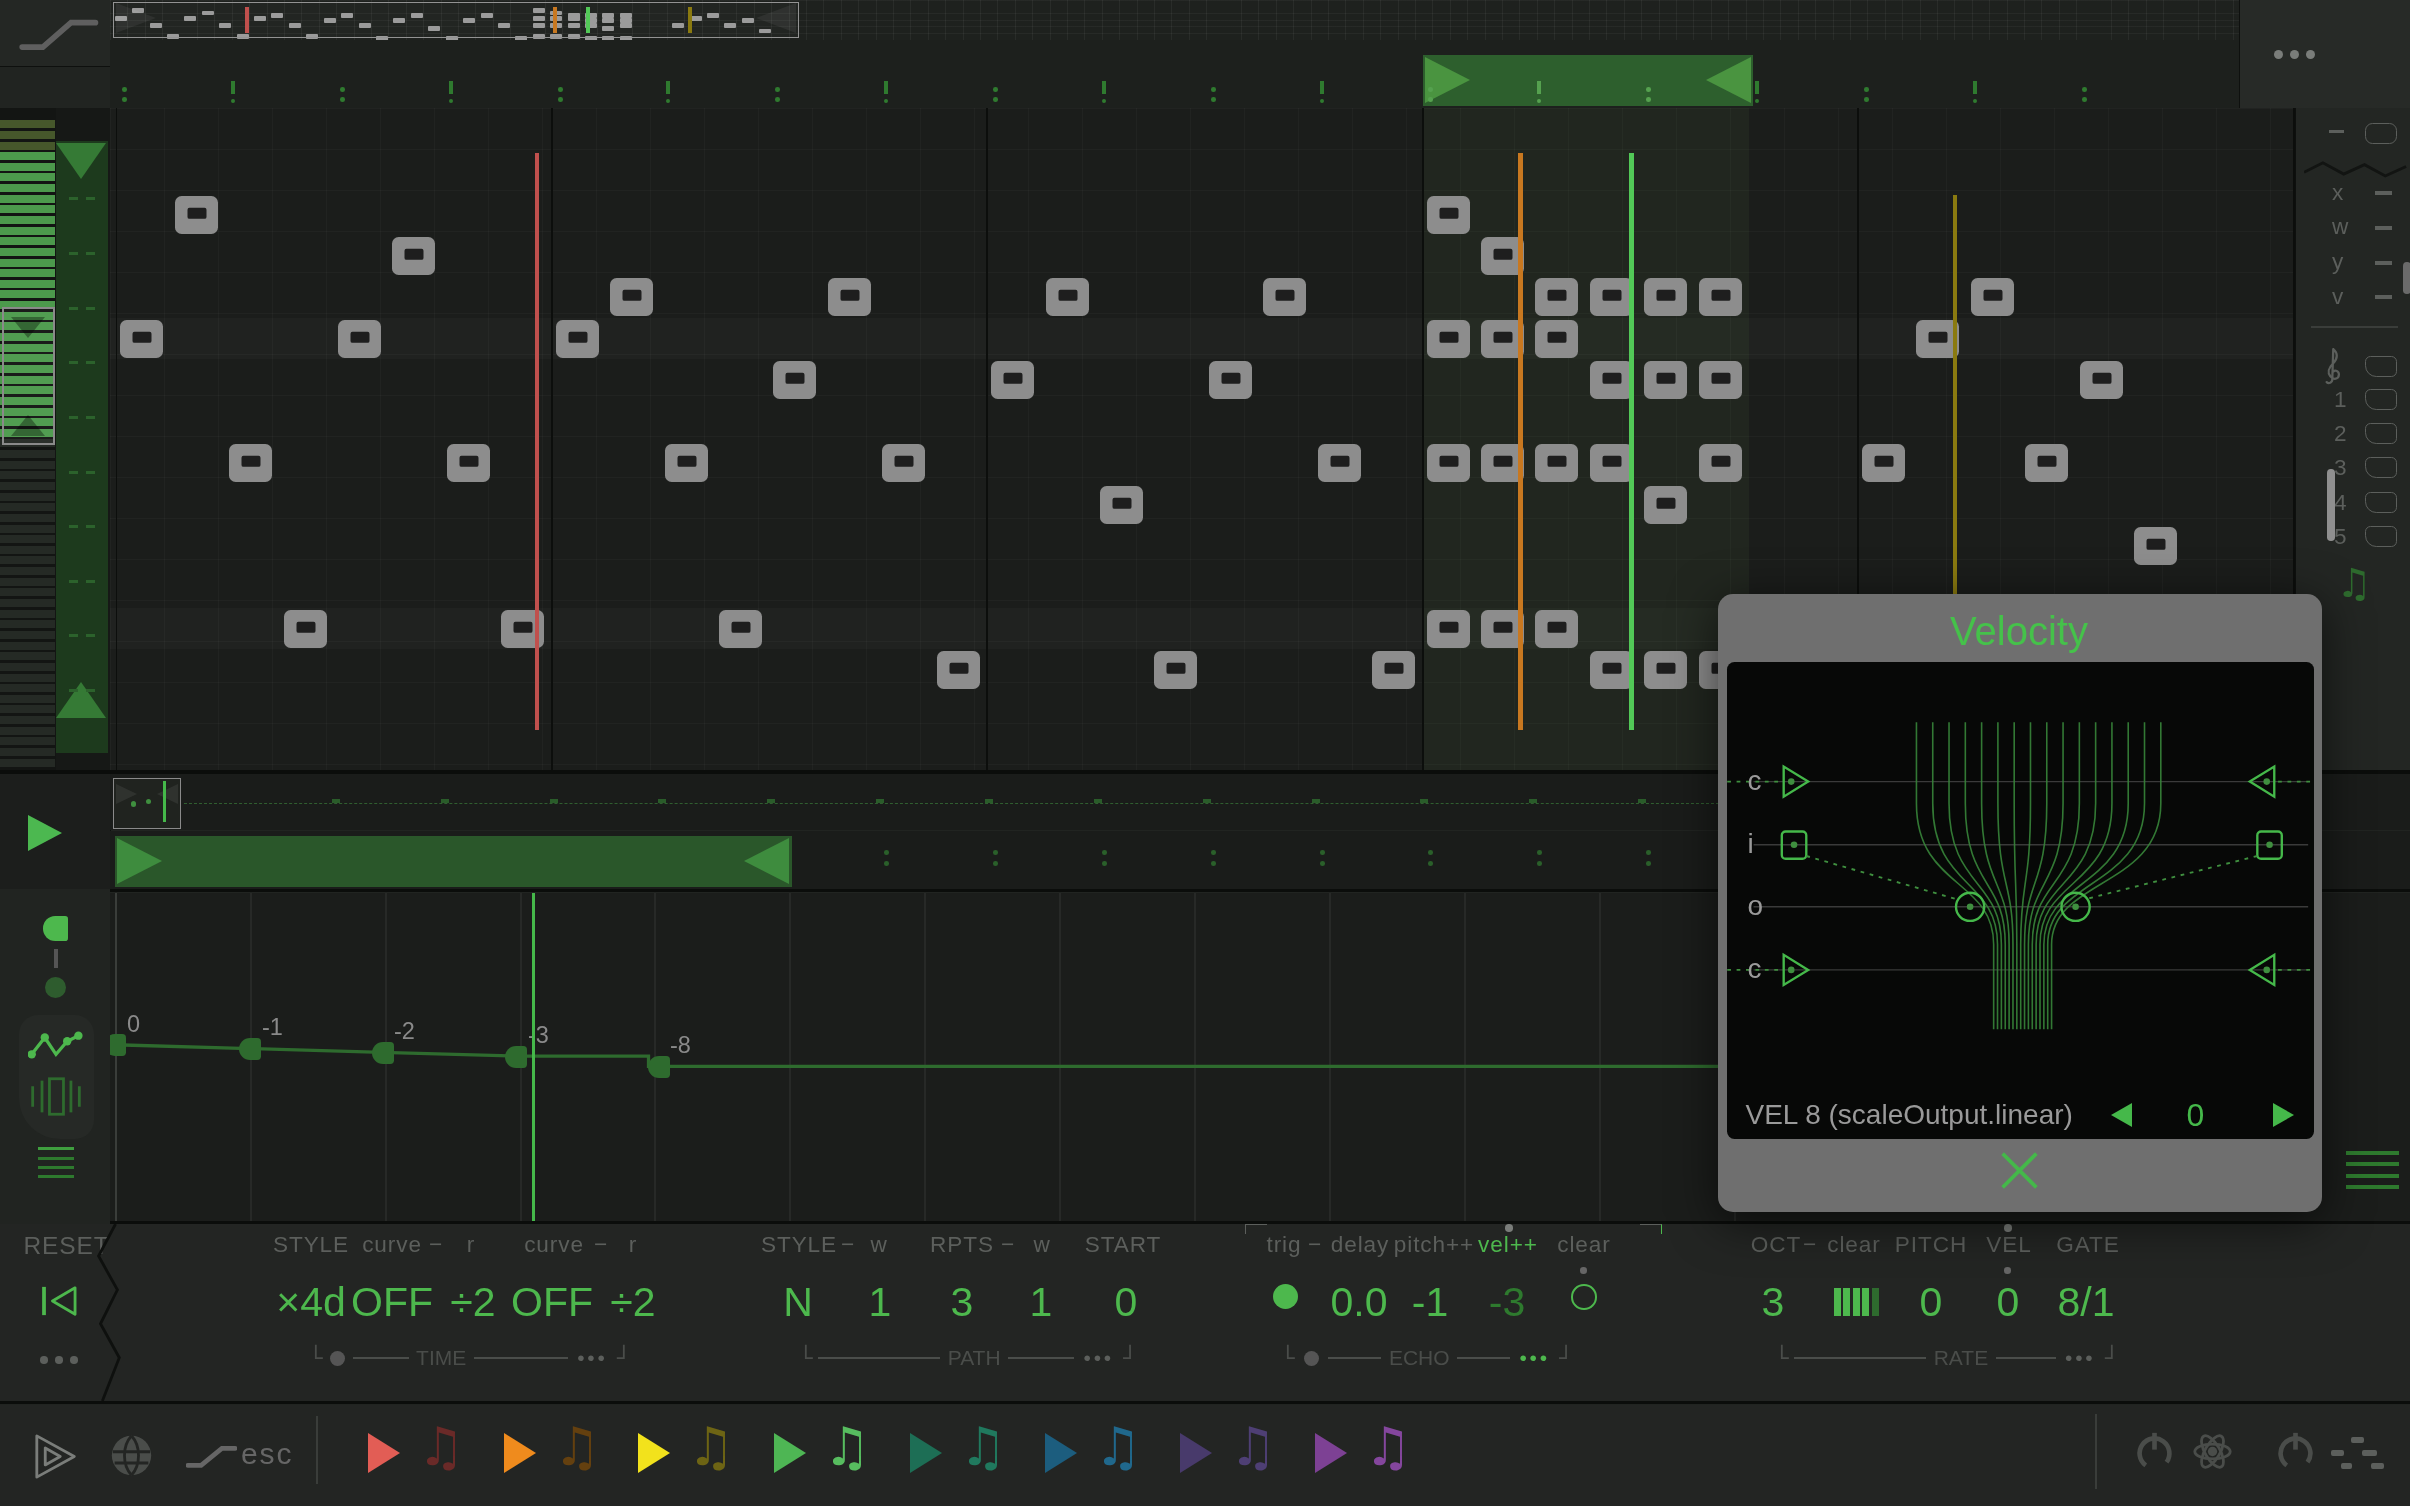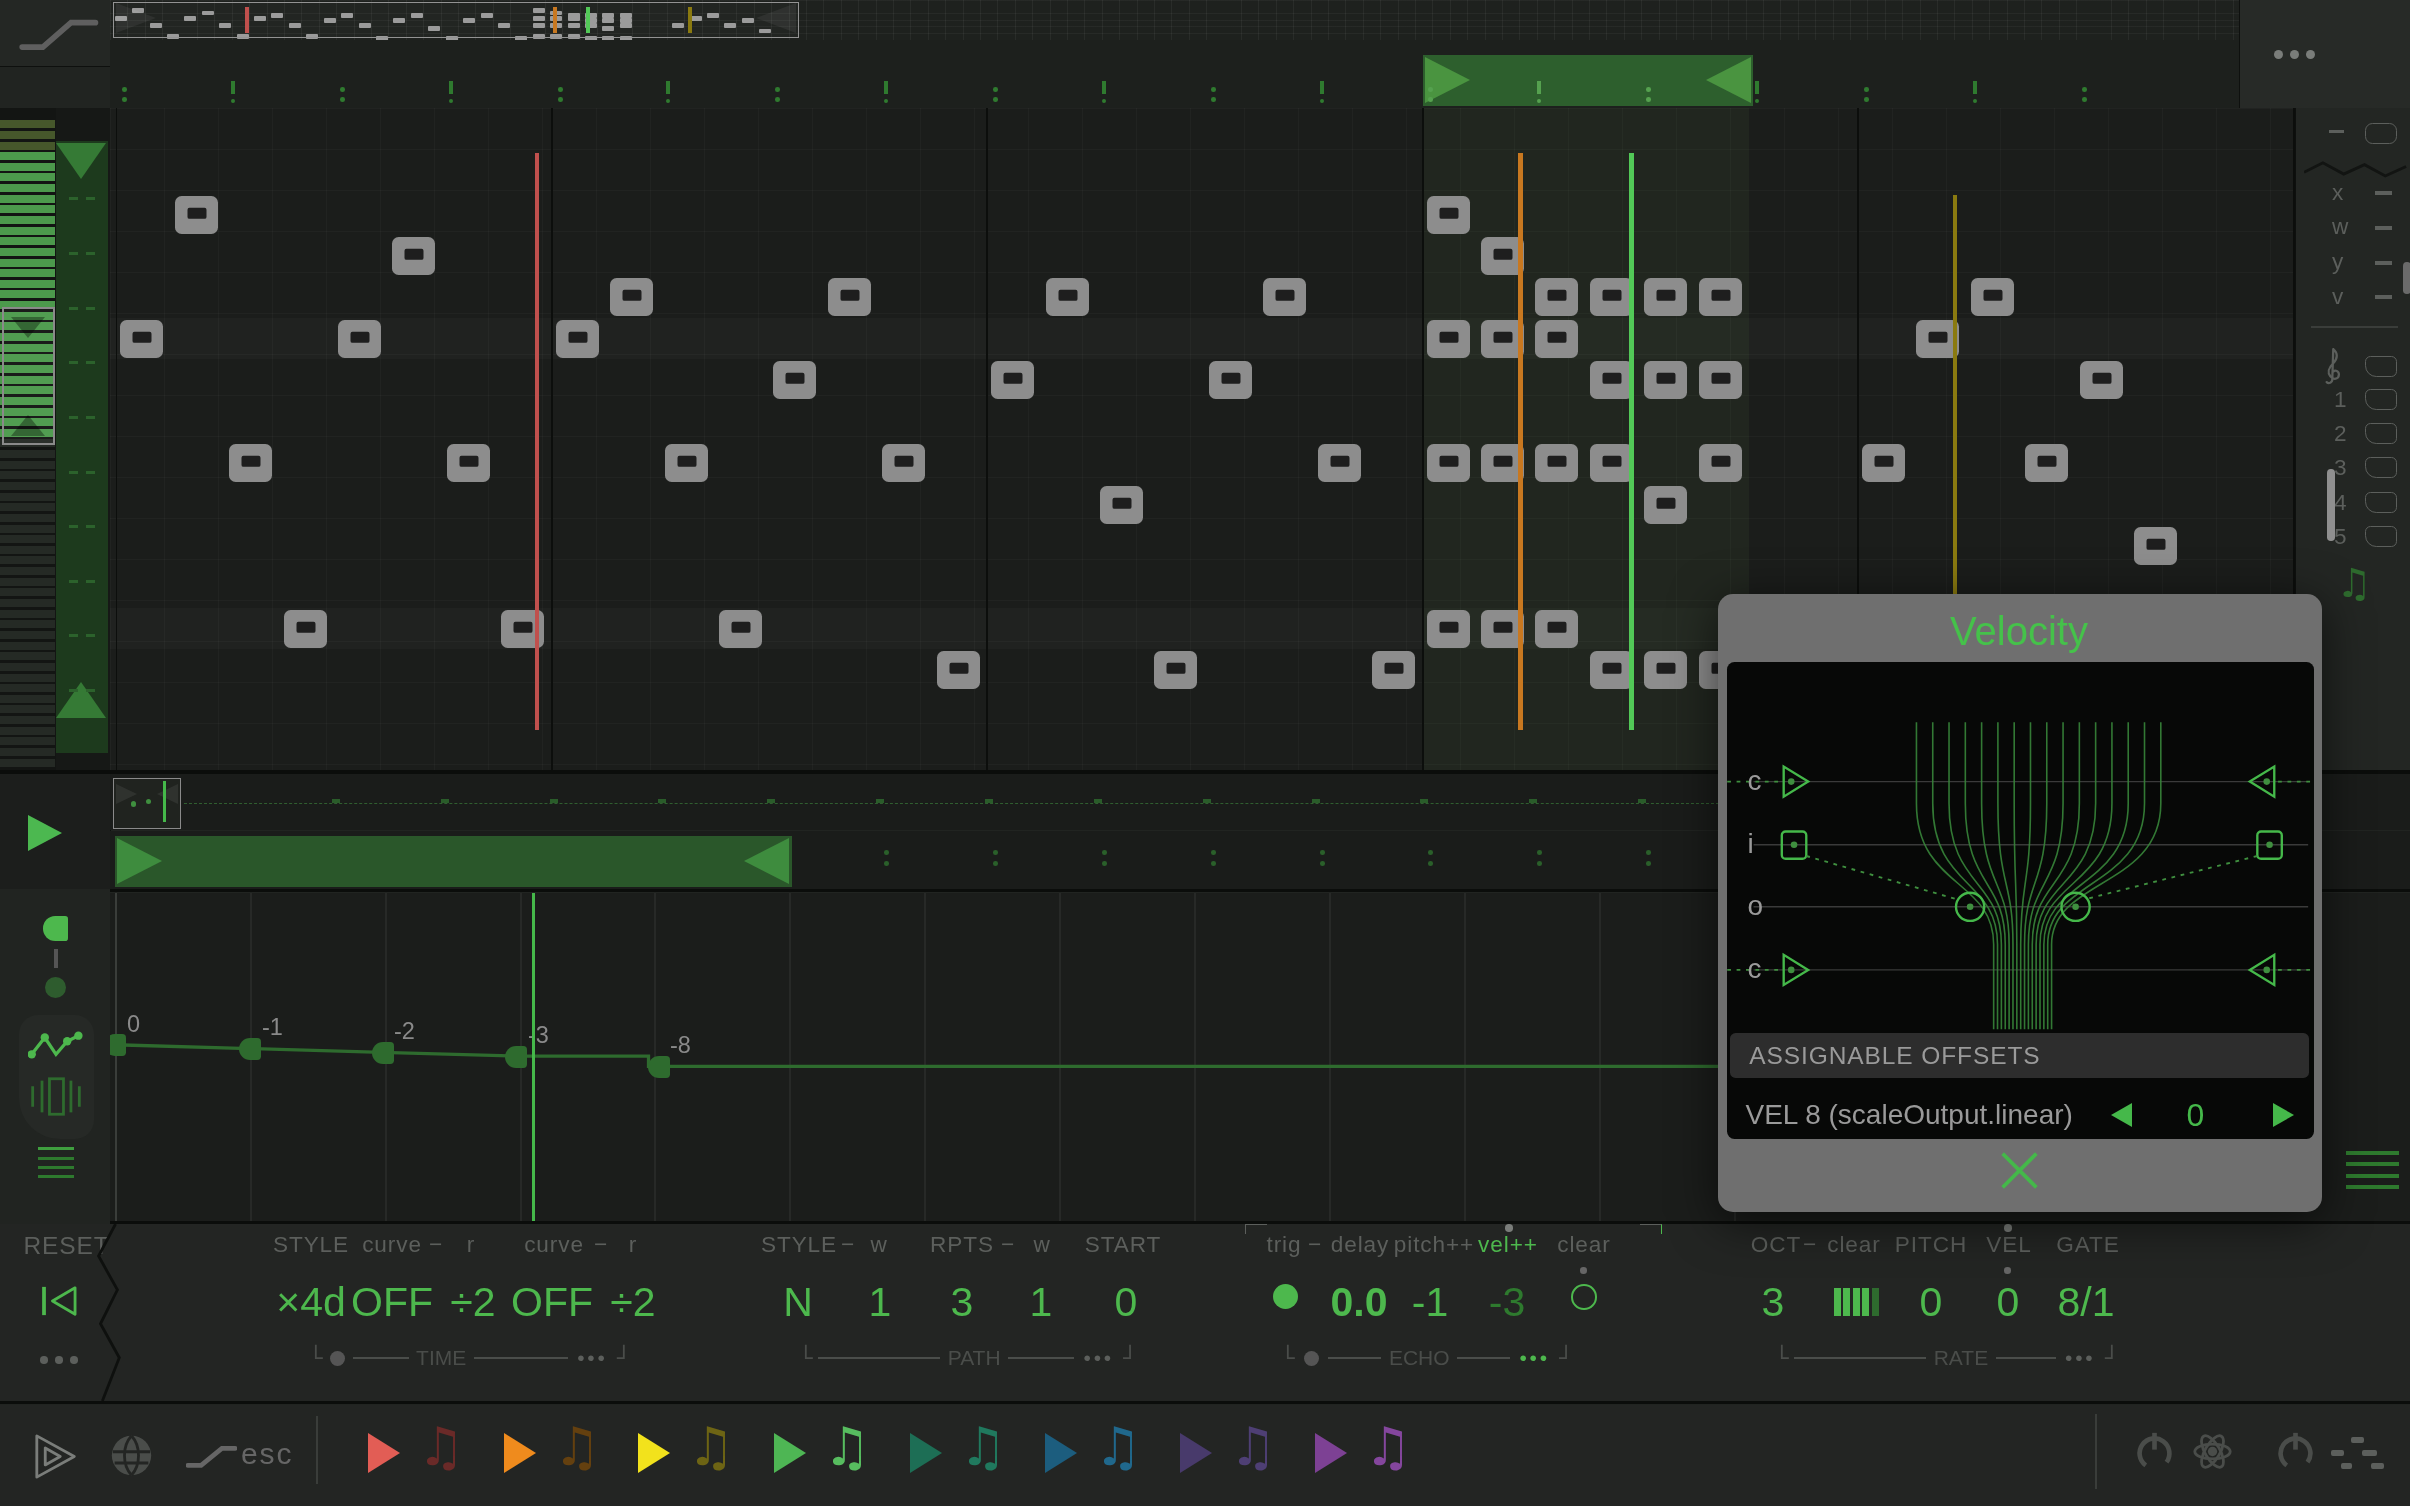--- a/index.html
+++ b/index.html
@@ -679,21 +679,21 @@
     <div class="abs" style="left:1640px;top:0;width:21px;height:9.4px;border-top:1.9px solid #5c5f5c;border-right:1.9px solid #4db84d;"></div>
     <span class="dot" style="left:1505px;top:0;width:7.5px;height:7.5px;background:#7a7d7a;"></span>
     <span class="abs lbl ctr" style="left:1284px;top:7.5px;">trig</span>
     <span class="abs lbl ctr" style="left:1315px;top:7.5px;">−</span>
     <span class="abs lbl ctr" style="left:1360px;top:7.5px;">delay</span>
     <span class="abs lbl ctr" style="left:1434px;top:7.5px;">pitch++</span>
     <span class="abs lbl ctr" style="left:1508px;top:7.5px;color:#4db84d;">vel++</span>
     <span class="abs lbl ctr" style="left:1584px;top:7.5px;">clear</span>
     <span class="dot" style="left:1580px;top:43px;width:6.6px;height:6.6px;background:#666;"></span>
     <div class="abs" style="left:1273px;top:60px;width:25.4px;height:25.4px;border-radius:50%;background:#4db84d;"></div>
-    <span class="abs val ctr" style="left:1359px;top:55px;font-weight:bold;">0.0</span>
+    <span class="abs val ctr" style="left:1359px;top:55px;">0.0</span>
     <span class="abs val ctr" style="left:1430px;top:55px;">-1</span>
     <span class="abs val ctr" style="left:1507px;top:55px;color:#2e7a2e;">-3</span>
     <div class="abs" style="left:1571px;top:60px;width:21.7px;height:21.7px;border-radius:50%;border:2.8px solid #4db84d;"></div>
     <div class="footer" style="left:1281px;top:121px;">
       <span class="br">└</span>
         <span class="dot" style="position:static;width:15px;height:15px;background:#555;margin:0 9.4px;"></span>
         <span class="ln" style="width:53px;"></span>
         <span style="margin:0 7.5px;">ECHO</span>
         <span class="ln" style="width:53px;"></span>
         <span style="margin:0 9.4px;letter-spacing:2.8px;color:#4db84d;">•••</span>
@@ -831,23 +831,20 @@
           <circle cx="276" cy="260" r="3.5" fill="#3f8f3f"></circle>
           <circle cx="388" cy="260" r="15" stroke="#45b84a" stroke-width="2.5" fill="none"></circle>
           <circle cx="388" cy="260" r="3.5" fill="#3f8f3f"></circle>
         </svg>
       <div id="viz-labels">
           <div class="vizlbl" style="position:absolute;left:21px;top:103px;">c</div>
           <div class="vizlbl" style="position:absolute;left:21px;top:166px;">i</div>
           <div class="vizlbl" style="position:absolute;left:21px;top:228px;">o</div>
           <div class="vizlbl" style="position:absolute;left:21px;top:291px;">c</div>
         </div>
-      <div class="abs" style="left:3.8px;top:371px;width:579px;height:45px;background:#2d2d2d;border-radius:5.6px;">
-        <span class="abs" style="left:19px;top:9.4px;color:#9a9a9a;font-size:24.5px;letter-spacing:0.9px;">ASSIGNABLE OFFSETS</span>
-      </div>
       <div class="abs" style="left:19px;top:435px;width:556px;height:38px;">
         <span class="abs" style="left:0;top:1.9px;color:#9a9a9a;font-size:28px;">VEL 8 (scaleOutput.linear)</span>
         <div class="abs" style="left:365px;top:5.6px;width:0;height:0;border-right:21px solid #45b84a;border-top:12.2px solid transparent;border-bottom:12.2px solid transparent;"></div>
         <span class="abs ctr" style="left:450px;top:0;color:#45b84a;font-size:32px;">0</span>
         <div class="abs" style="left:527px;top:5.6px;width:0;height:0;border-left:21px solid #45b84a;border-top:12.2px solid transparent;border-bottom:12.2px solid transparent;"></div>
       </div>
     </div>
     <svg class="abs" style="left:279px;top:554px;" width="45" height="45" viewBox="0 0 48 48">
       <line x1="6" y1="6" x2="42" y2="42" stroke="#45b84a" stroke-width="4"></line>
       <line x1="42" y1="6" x2="6" y2="42" stroke="#45b84a" stroke-width="4"></line>

